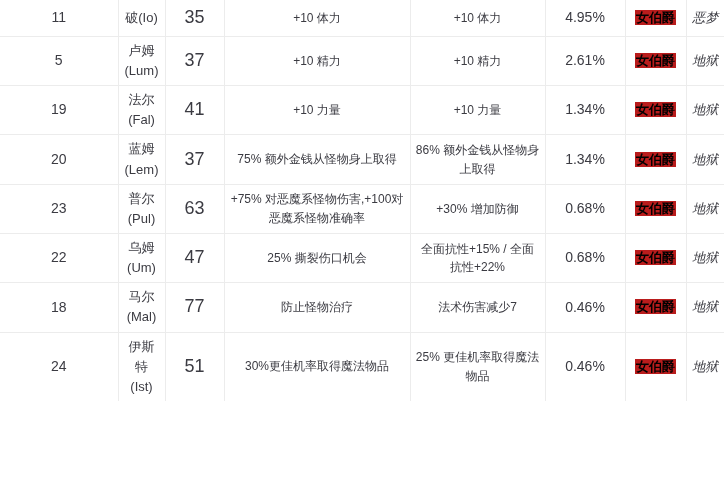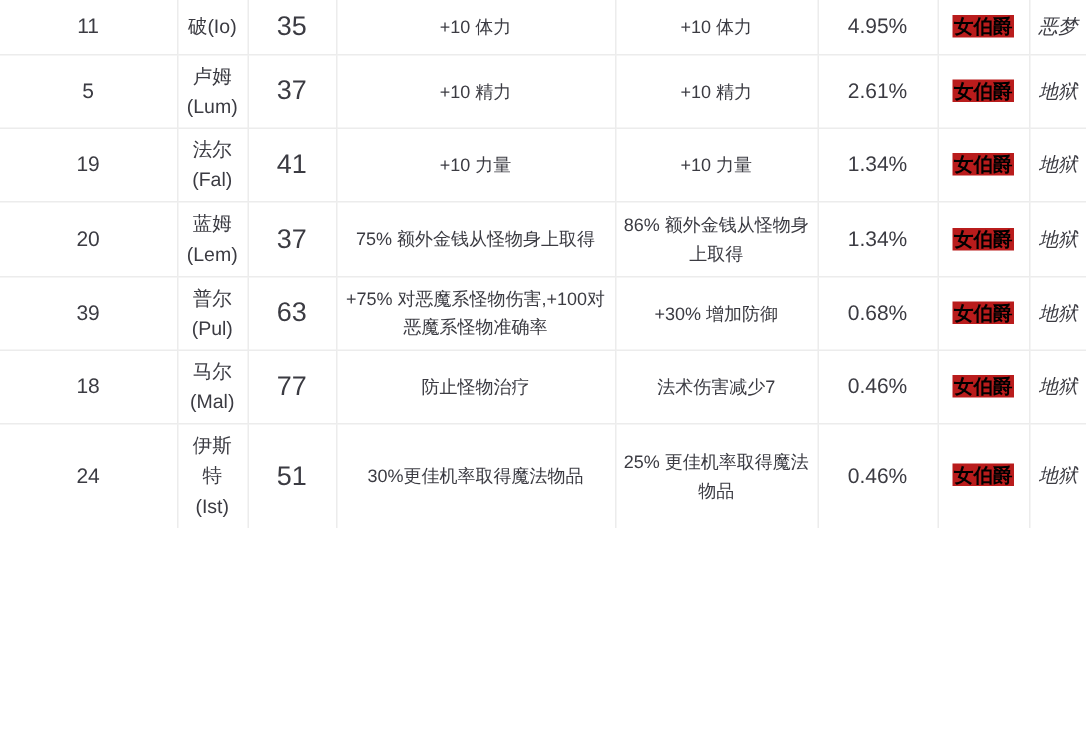--- a/index.html
+++ b/index.html
@@ -116,25 +116,35 @@
         <td class="cell-index">20</td>
         <td class="cell-name">蓝姆 (Lem)</td>
         <td class="cell-level">37</td>
         <td class="cell-effect">75% 额外金钱从怪物身上取得</td>
         <td class="cell-effect">86% 额外金钱从怪物身上取得</td>
         <td class="cell-pct">1.34%</td>
         <td class="cell-src"><span class="highlight">女伯爵</span></td>
         <td class="cell-diff c-last">地狱</td>
       </tr>
       <tr>
-        <td class="cell-index">39</td>
+        <td class="cell-index">23</td>
         <td class="cell-name">普尔 (Pul)</td>
         <td class="cell-level">63</td>
         <td class="cell-effect">+75% 对恶魔系怪物伤害,+100对恶魔系怪物准确率</td>
         <td class="cell-effect">+30% 增加防御</td>
+        <td class="cell-pct">0.68%</td>
+        <td class="cell-src"><span class="highlight">女伯爵</span></td>
+        <td class="cell-diff c-last">地狱</td>
+      </tr>
+      <tr>
+        <td class="cell-index">22</td>
+        <td class="cell-name">乌姆 (Um)</td>
+        <td class="cell-level">47</td>
+        <td class="cell-effect">25% 撕裂伤口机会</td>
+        <td class="cell-effect">全面抗性+15% / 全面抗性+22%</td>
         <td class="cell-pct">0.68%</td>
         <td class="cell-src"><span class="highlight">女伯爵</span></td>
         <td class="cell-diff c-last">地狱</td>
       </tr>
       <tr>
         <td class="cell-index">18</td>
         <td class="cell-name">马尔 (Mal)</td>
         <td class="cell-level">77</td>
         <td class="cell-effect">防止怪物治疗</td>
         <td class="cell-effect">法术伤害减少7</td>

